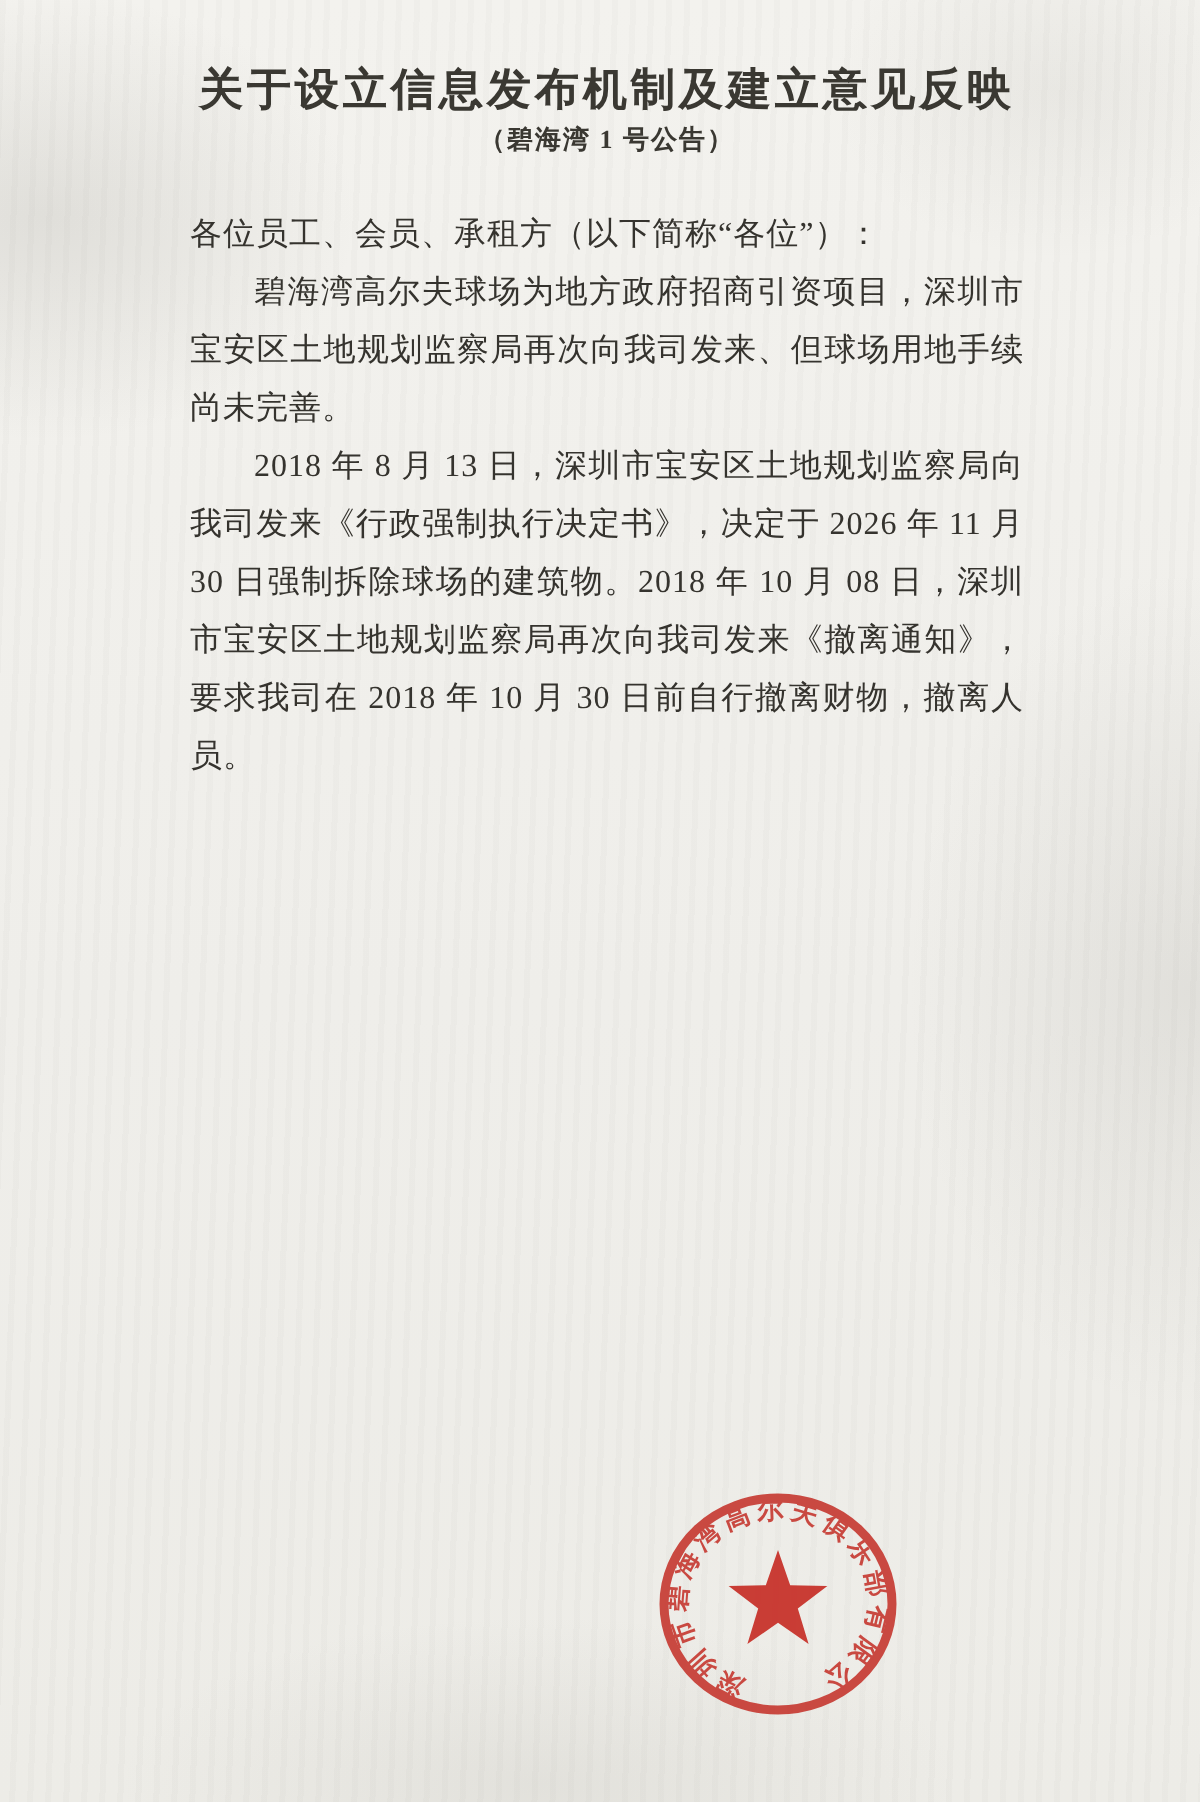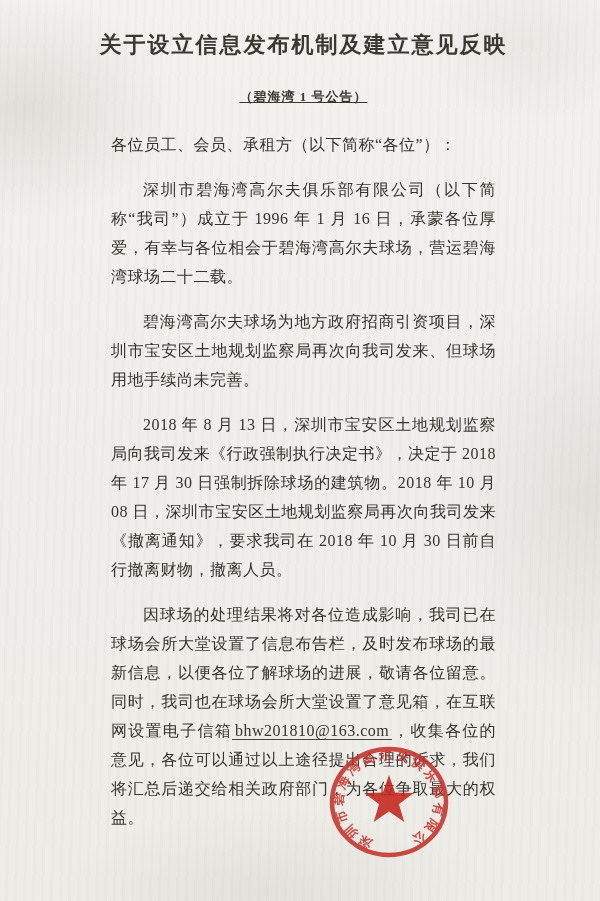--- a/index.html
+++ b/index.html
@@ -17,25 +17,25 @@
       radial-gradient(ellipse 160px 120px at 88% 5%, rgba(160,158,150,.12), transparent 70%),
       repeating-linear-gradient(92deg, rgba(120,118,112,.03) 0 3px, rgba(0,0,0,0) 3px 9px),
       linear-gradient(180deg,#f3f2ee 0%,#efeeea 55%,#edece7 100%);
   }
   .content{position:absolute;left:95px;width:417px;top:28px;}
   .title{
     text-align:center;font-size:22px;line-height:33px;font-weight:600;
     letter-spacing:2px;color:#3a3832;
   }
   .subtitle{
-    text-align:center;font-size:13px;font-weight:700;margin-top:27px;
-    letter-spacing:1px;color:#3a3832;text-decoration:underline;
+    text-align:center;font-size:13px;font-weight:700;margin-top:0;
+    letter-spacing:1px;color:#3a3832;
   }
   .body{margin-top:24px;font-size:16px;line-height:29px;text-align:justify;letter-spacing:.5px;}
-  .body p{margin:16px;}
+  .body p{margin:0;}
   .para{text-indent:2em;}
   .salutation{text-indent:0;}
   .email{
     font-family:"Liberation Serif","DejaVu Serif",serif;
     border-bottom:1.5px solid #45433d;padding:0 3px;white-space:nowrap;
   }
   .seal{position:absolute;left:326px;top:744px;width:126px;height:118px;opacity:.88;}
   .seal ellipse{fill:none;stroke:#c5332b;stroke-width:4.5;}
   .seal polygon{fill:#c5251d;}
   .seal text{
@@ -50,24 +50,22 @@
   <div class="content">
 
     <div class="title">
       <div>关于设立信息发布机制及建立意见反映</div>
     </div>
 
     <div class="subtitle">（碧海湾 1 号公告）</div>
 
     <div class="body">
       <p class="salutation">各位员工、会员、承租方（以下简称“各位”）：</p>
-      <p class="para">深圳市碧海湾高尔夫俱乐部有限公司（以下简称“我司”）成立于 1996 年 1 月 16 日，承蒙各位厚爱，有幸与各位相会于碧海湾高尔夫球场，营运碧海湾球场二十二载。</p>
       <p class="para">碧海湾高尔夫球场为地方政府招商引资项目，深圳市宝安区土地规划监察局再次向我司发来、但球场用地手续尚未完善。</p>
-      <p class="para">2018 年 8 月 13 日，深圳市宝安区土地规划监察局向我司发来《行政强制执行决定书》，决定于 2018 年 17 月 30 日强制拆除球场的建筑物。2018 年 10 月 08 日，深圳市宝安区土地规划监察局再次向我司发来《撤离通知》，要求我司在 2018 年 10 月 30 日前自行撤离财物，撤离人员。</p>
-      <p class="para"><span>因球场的处理结果将对各位造成影响，我司已在球场会所大堂设置了信息布告栏，及时发布球场的最新信息，以便各位了解球场的进展，敬请各位留意。同时，我司也在球场会所大堂设置了意见箱，在互联网设置电子信箱</span><span class="email">bhw201810@163.com</span><span>，收集各位的意见，各位可以通过以上途径提出合理的诉求，我们将汇总后递交给相关政府部门，为各位争取最大的权益。</span></p>
+      <p class="para">2018 年 8 月 13 日，深圳市宝安区土地规划监察局向我司发来《行政强制执行决定书》，决定于 2026 年 11 月 30 日强制拆除球场的建筑物。2018 年 10 月 08 日，深圳市宝安区土地规划监察局再次向我司发来《撤离通知》，要求我司在 2018 年 10 月 30 日前自行撤离财物，撤离人员。</p>
 
     </div>
 
   </div>
 
   <svg class="seal" viewBox="0 0 126 118" xmlns="http://www.w3.org/2000/svg">
     <defs>
       <path id="sealArc" d="M 47.3 96.5 A 46 42 0 1 1 78.7 96.5"></path>
     </defs>
     <ellipse cx="63" cy="58" rx="57" ry="53"></ellipse>

